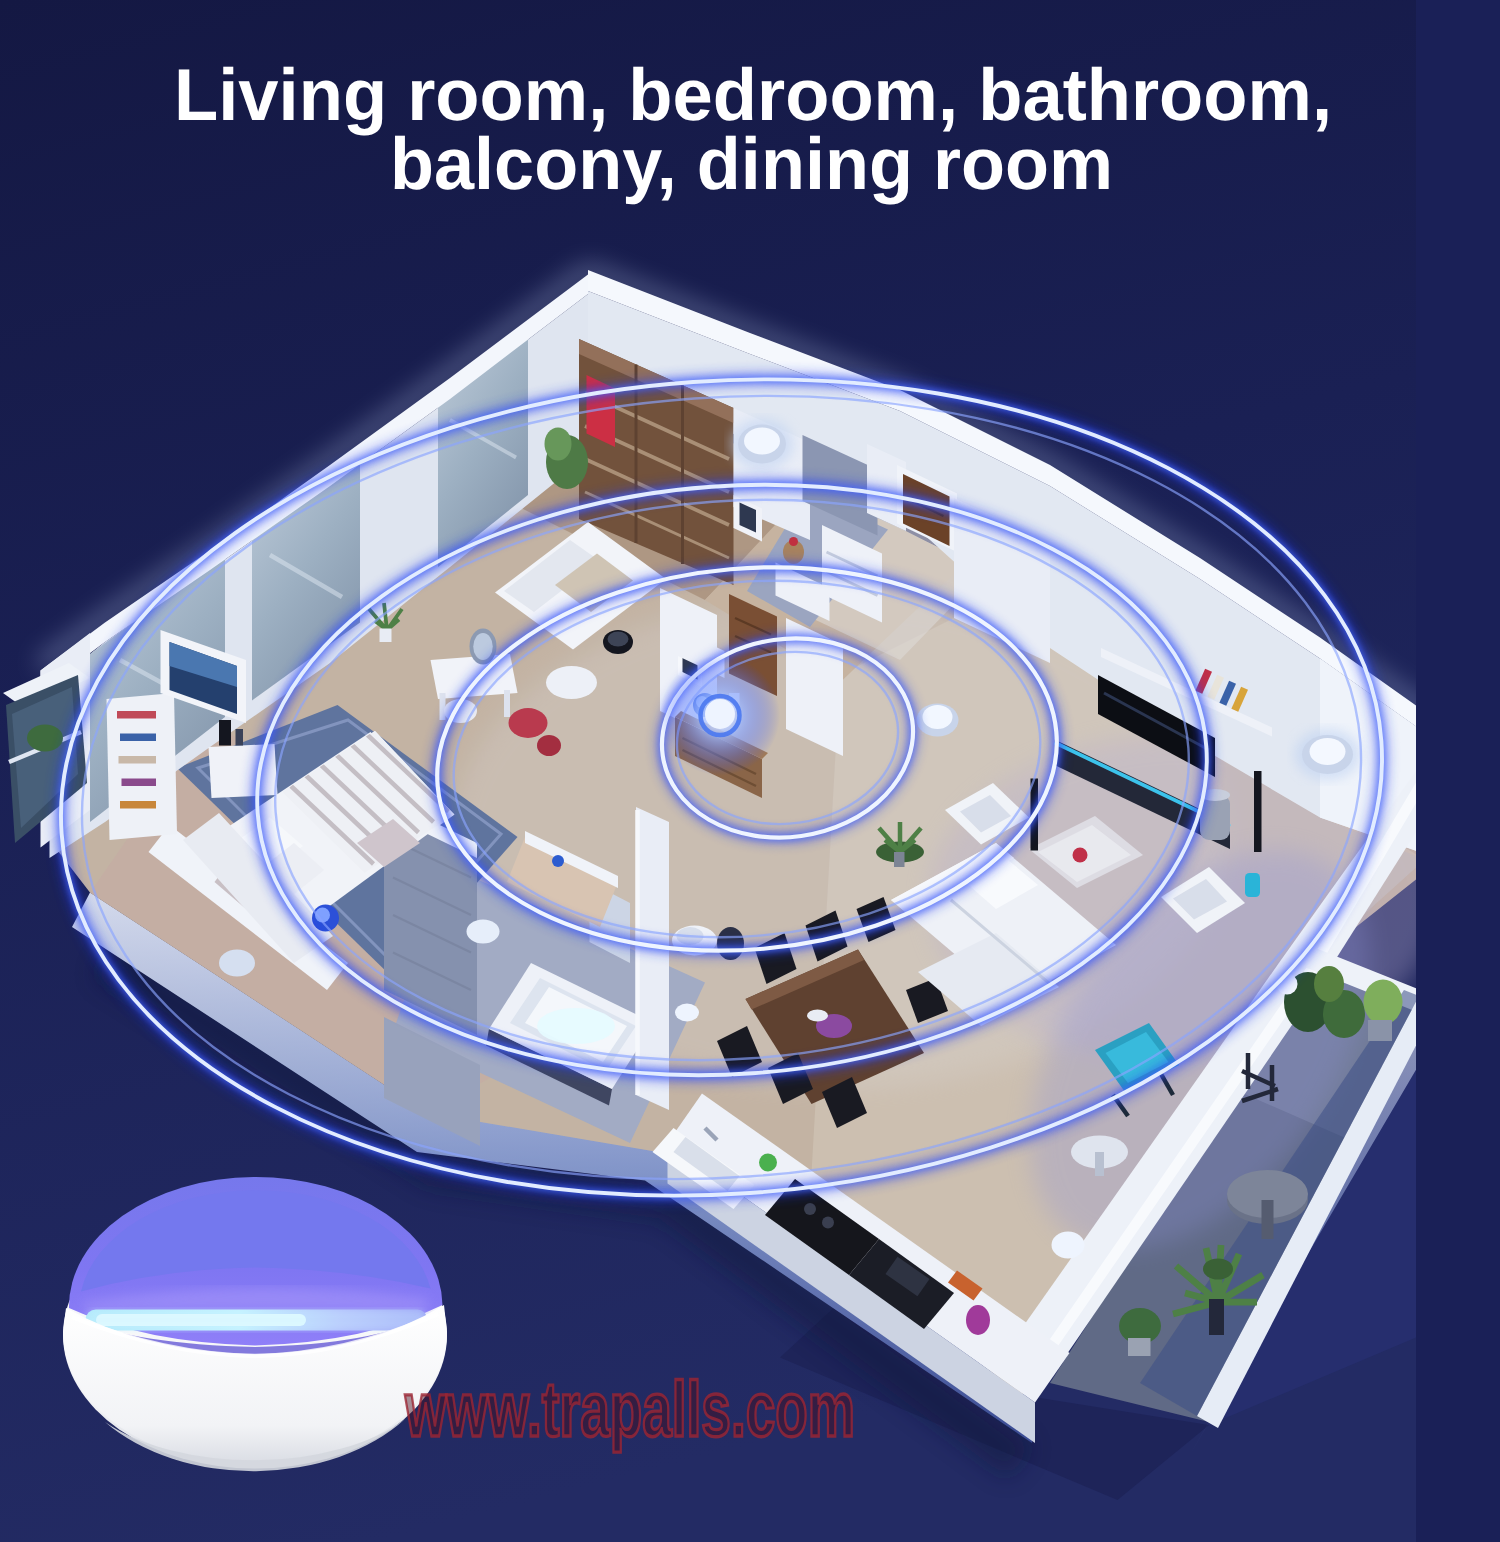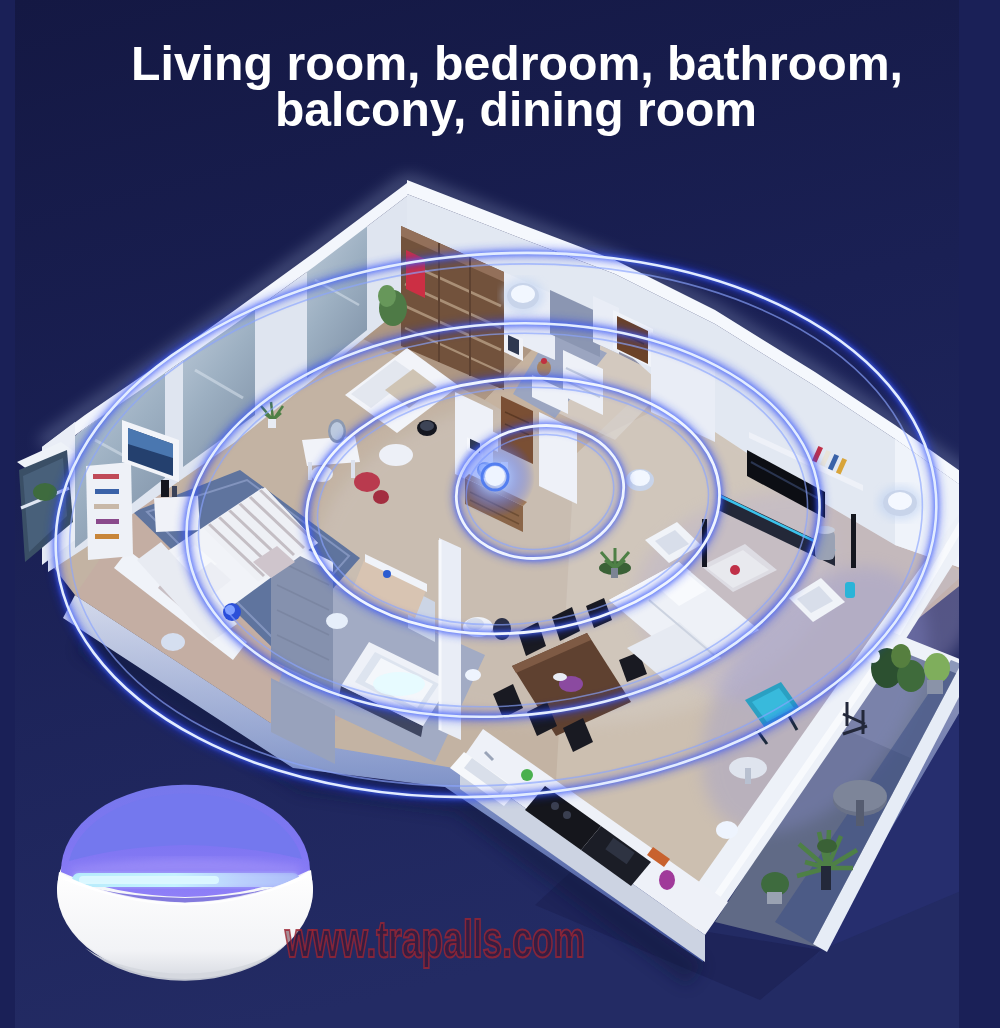--- a/index.html
+++ b/index.html
@@ -1,16 +1,16 @@
 <!DOCTYPE html>
 <html><head>
 <meta charset="utf-8">
 <style>
   html,body{margin:0;padding:0;background:#1a2057;}
-  #stage{position:relative;width:944px;height:1028px;overflow:hidden;font-family:"Liberation Sans",sans-serif;margin-left:15px;}
+  #stage{position:relative;width:944px;height:1028px;overflow:hidden;font-family:"Liberation Sans",sans-serif;}
 </style>
 </head>
 <body>
 <div id="stage">
 <svg width="1000" height="1028" viewBox="0 0 1000 1028" xmlns="http://www.w3.org/2000/svg">
 <defs>
   <linearGradient id="bg" x1="0" y1="0" x2="0.25" y2="1">
     <stop offset="0" stop-color="#141843"></stop>
     <stop offset="0.45" stop-color="#1a2054"></stop>
     <stop offset="1" stop-color="#232b64"></stop>

